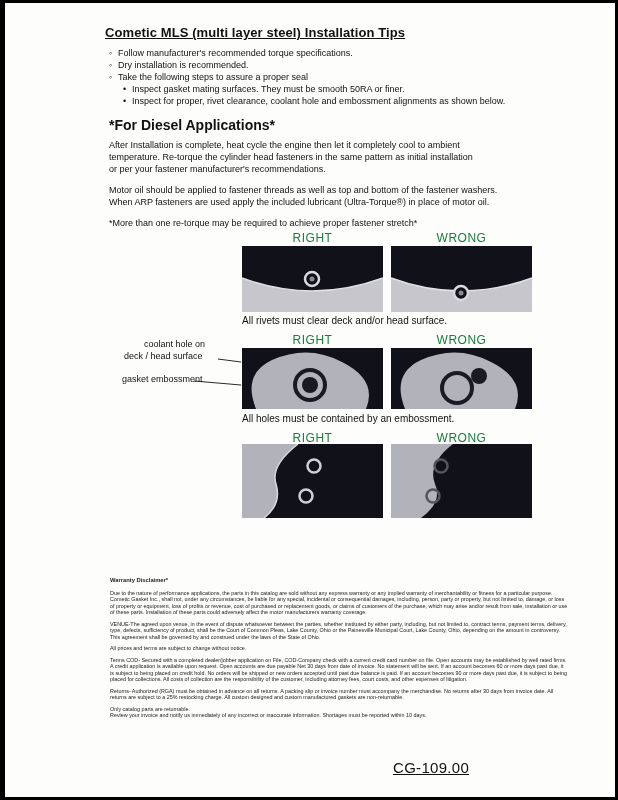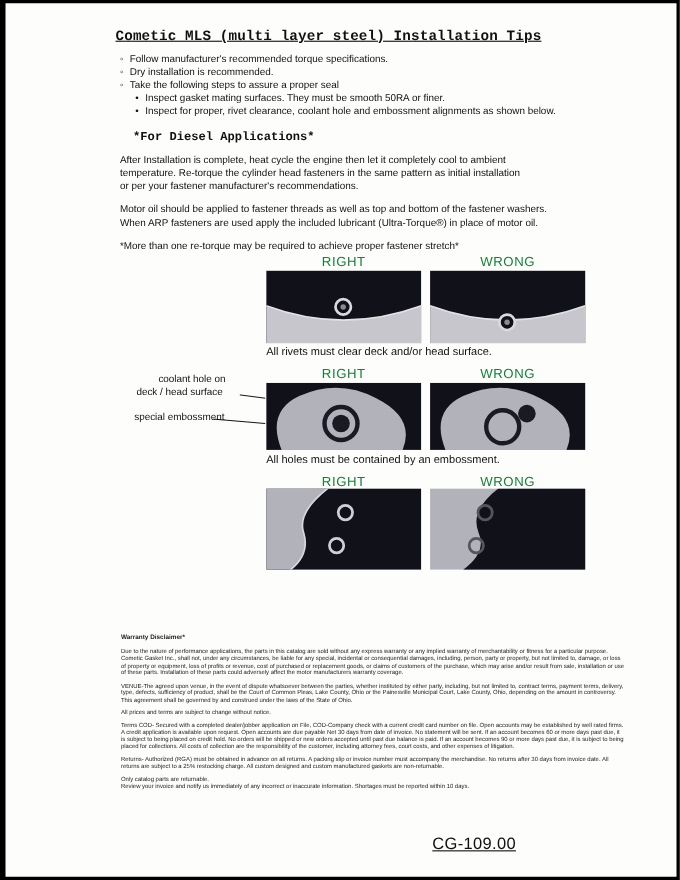--- a/index.html
+++ b/index.html
@@ -6,29 +6,29 @@
   body {
     width:618px; height:800px; background:#ffffff;
     font-family:"Liberation Sans","DejaVu Sans",sans-serif; color:#111;
   }
   .page {
     position:relative; width:618px; height:800px; box-sizing:border-box;
     background:#fdfdfb; border:3px solid #000; border-left:5px solid #000; overflow:hidden;
   }
   .title {
     position:absolute; left:100px; top:22px; margin:0;
-    font-size:13px; font-weight:bold; text-decoration:underline; letter-spacing:0.1px;font-family:Liberation Mono, monospace;
+    font-size:13px; font-weight:bold; text-decoration:underline; letter-spacing:0.1px;
   }
   .tips { position:absolute; left:104px; top:44px; font-size:9px; line-height:12px; }
   .bullet { position:relative; padding-left:9px; }
   .bullet::before { content:"◦"; position:absolute; left:0; top:0; }
   .sub { position:relative; margin-left:14px; padding-left:9px; }
   .sub::before { content:"•"; position:absolute; left:0; top:0; }
   .diesel { position:absolute; left:104px; top:116px; width:470px; font-size:9px; line-height:12px; }
-  .diesel-heading { font-size:11px; font-weight:bold; margin:0 0 8px 12px;font-family:Liberation Mono, monospace; }
+  .diesel-heading { font-size:14px; font-weight:bold; margin:0 0 8px 0; }
   .diesel p { margin:0 0 9px 0; white-space:pre-line; }
   .note { white-space:pre-line; }
   .dg-label { position:absolute; text-align:center; font-size:12px; color:#15803d; letter-spacing:0.5px; }
   .panel { position:absolute; line-height:0; }
   .caption { position:absolute; left:237px; font-size:10px; line-height:12px; white-space:pre-line;text-align:right; }
   .callout { position:absolute; font-size:9px; line-height:11px; }
   .warranty { position:absolute; left:105px; top:574px; width:458px; font-size:5.4px; line-height:6.5px; color:#222; }
   .warranty .w-head { font-size:5.8px; font-weight:bold; margin:0 0 6px 0; }
   .warranty p { margin:0 0 5px 0; white-space:pre-line; }
   .docnum { position:absolute; left:388px; top:756px; font-size:15px; letter-spacing:0.3px;text-decoration:underline; }
@@ -79,21 +79,21 @@
       <circle cx="70" cy="47" r="2.5" fill="#8a8a92"></circle>
     </svg>
   </div>
   <div class="caption" style="top:312px">All rivets must clear deck and/or head surface.</div>
 
   <div class="dg-label" style="left:237px;top:330px;width:141px">RIGHT</div>
   <div class="dg-label" style="left:385px;top:330px;width:143px">WRONG</div>
 
   <div class="callout" style="left:139px;top:336px">coolant hole on</div>
   <div class="callout" style="left:119px;top:348px">deck / head surface</div>
-  <div class="callout" style="left:117px;top:371px">special embossment</div>
+  <div class="callout" style="left:117px;top:371px">gasket embossment</div>
 
   <svg style="position:absolute;left:183px;top:344px" width="160" height="50" viewBox="0 0 160 50">
     <line x1="30" y1="12" x2="53" y2="15" stroke="#111" stroke-width="0.9"></line>
     <line x1="53" y1="15" x2="112" y2="23" stroke="#d6d6da" stroke-width="0.9"></line>
     <line x1="6" y1="34" x2="53" y2="38" stroke="#111" stroke-width="0.9"></line>
     <line x1="53" y1="38" x2="103" y2="41" stroke="#d6d6da" stroke-width="0.9"></line>
   </svg>
 
   <div class="panel" style="left:237px;top:345px">
     <svg width="141" height="61" viewBox="0 0 141 61">

